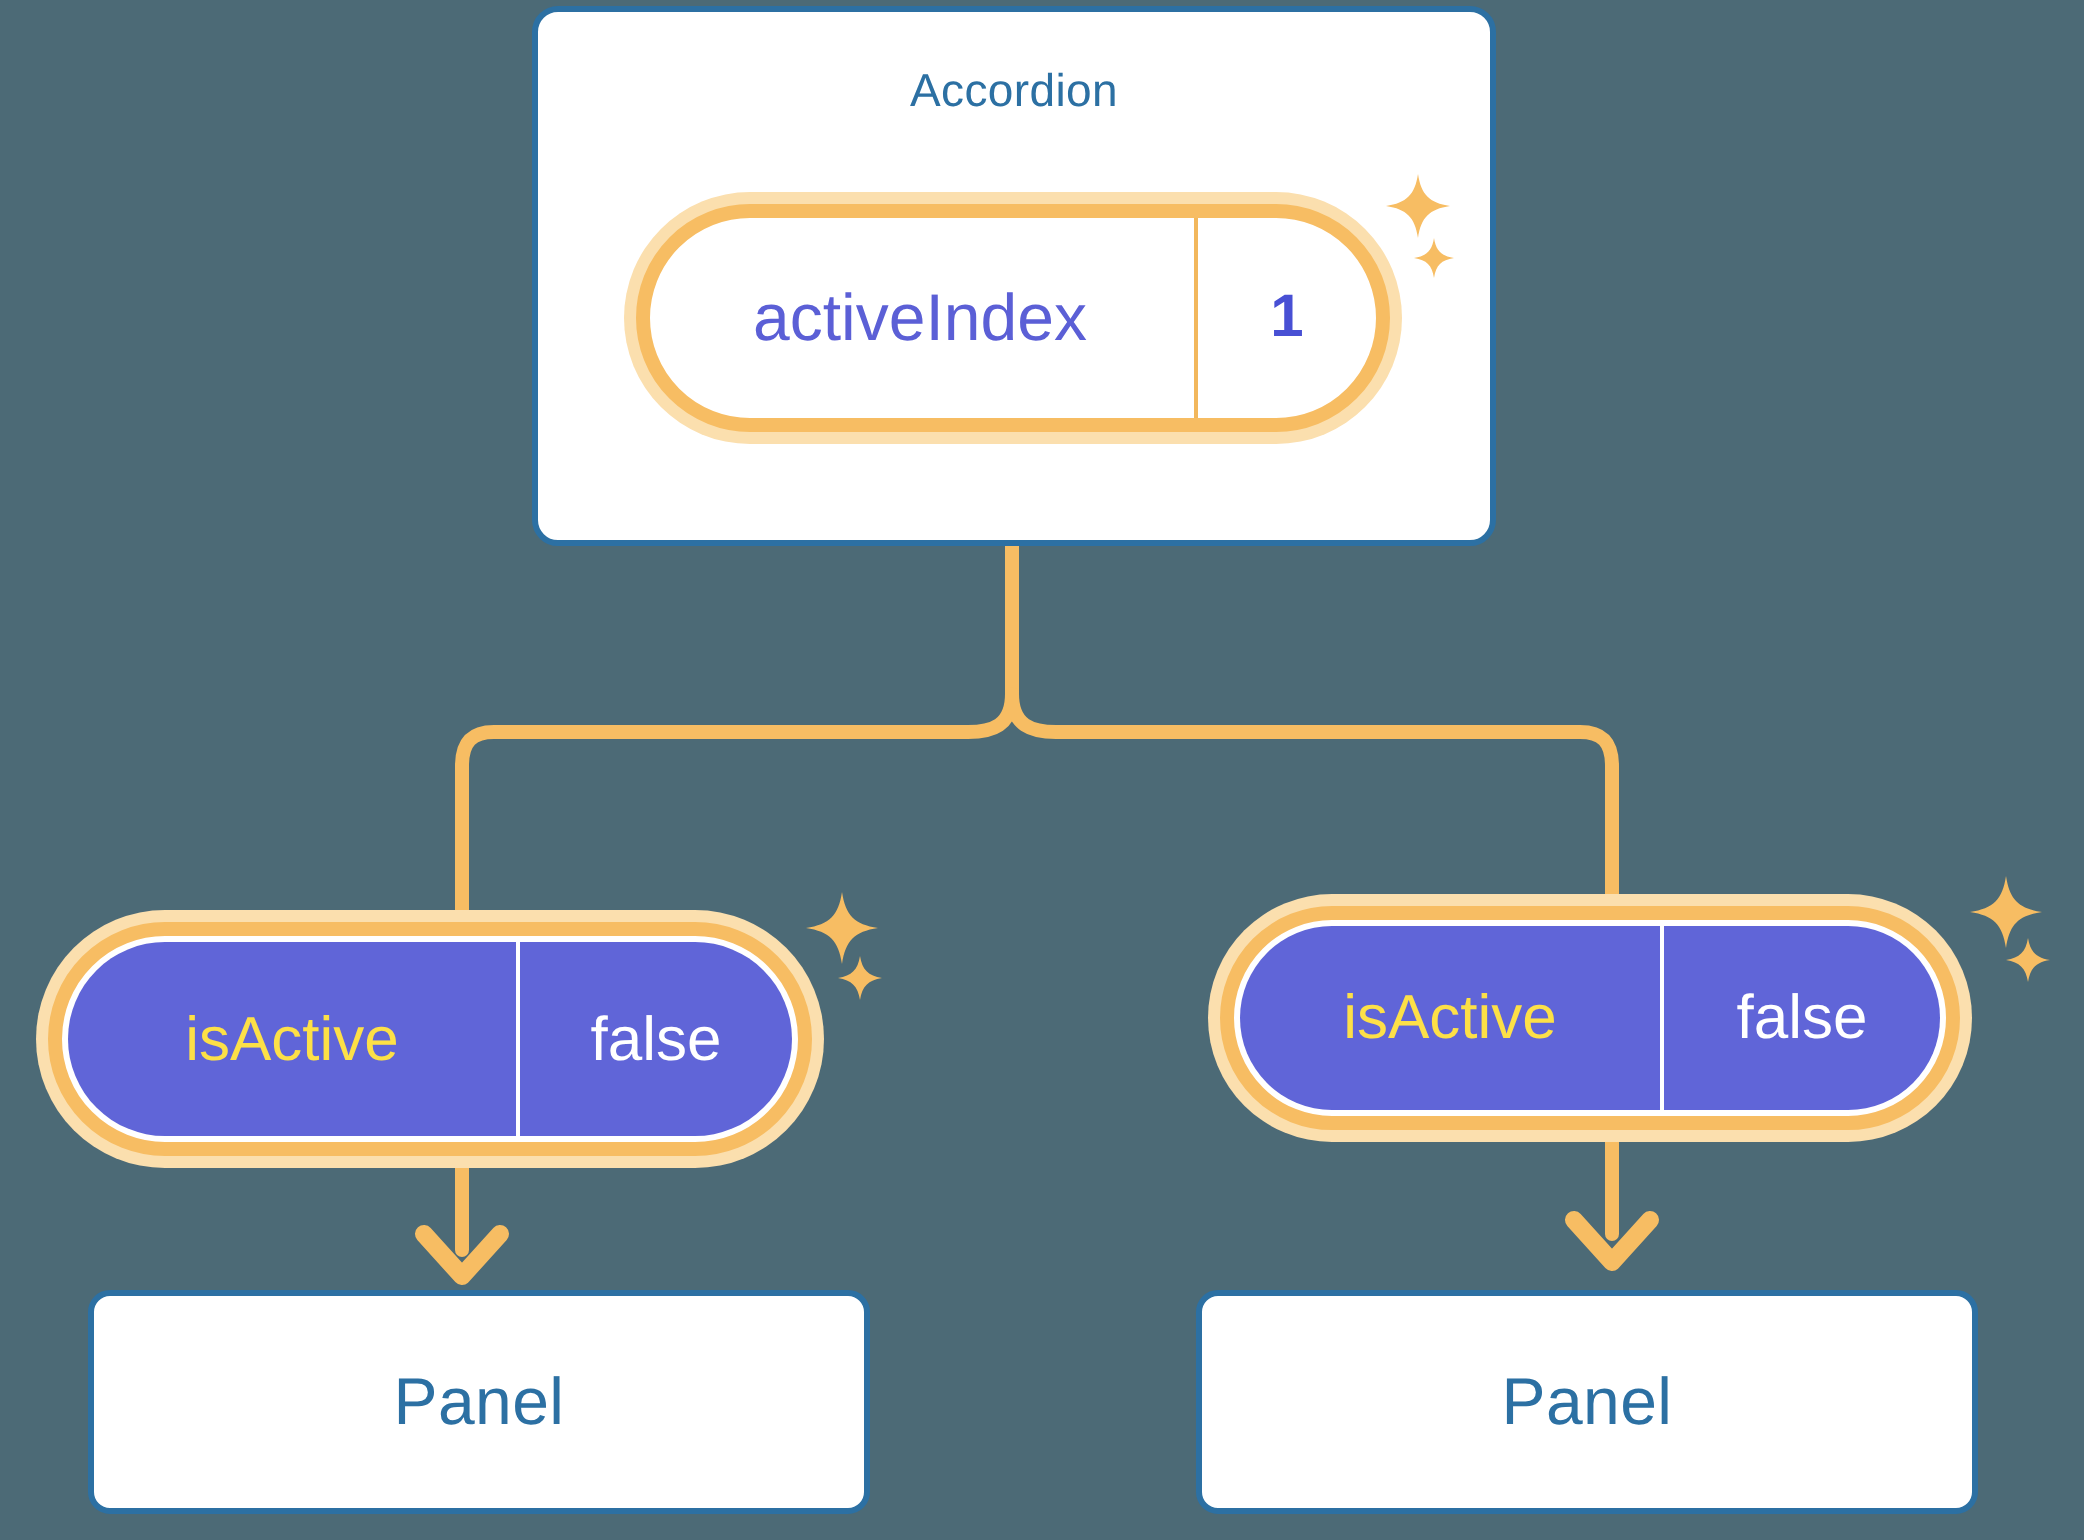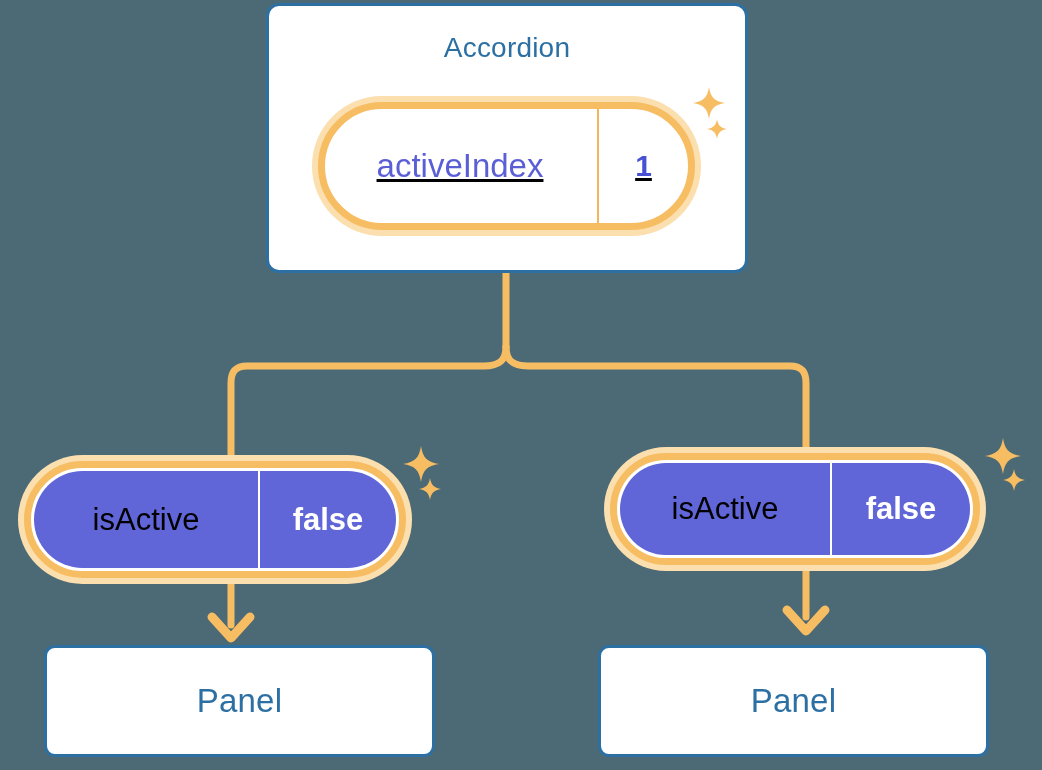--- a/index.html
+++ b/index.html
@@ -35,21 +35,21 @@
   .card {
     position: absolute;
     background: #ffffff;
     border: 3px solid #2c70a3;
     border-radius: 13px;
     box-sizing: border-box;
     z-index: 3;
   }
   .card-title {
     color: #2c70a3;
-    font-size: 28px;
+    font-size: 23px;
     font-weight: 400;
     letter-spacing: 0.2px;
     text-align: center;
     white-space: nowrap;
   }
 
   #accordion-card {
     left: 266px;
     top: 3px;
     width: 482px;
@@ -102,22 +102,21 @@
     justify-content: center;
     box-sizing: border-box;
     white-space: nowrap;
   }
 
   
   #pill-activeindex {
     left: 312px;
     top: 96px;
     width: 389px;
-    height: 140px;
-    text-decoration: underline;
+    height: 126px;
   }
   #pill-activeindex .pill {
     background: #ffffff;
   }
   #pill-activeindex .pill-key {
     flex: 0 0 274px;
     color: #5b5fd6;
     font-size: 33px;
     font-weight: 400;
     border-right: 2px solid #f2b75c;
@@ -136,29 +135,29 @@
     padding: 3px;
   }
   .pill-purple .pill-inner {
     flex: 1;
     display: flex;
     border-radius: 999px;
     background: #6065d8;
     overflow: hidden;
   }
   .pill-purple .pill-key {
-    color: #000000;
+    color: #fde047;
     font-size: 31px;
     font-weight: 400;
     border-right: 2px solid #ffffff;
   }
   .pill-purple .pill-val {
     color: #ffffff;
     font-size: 31px;
-    font-weight: 700;
+    font-weight: 400;
   }
 
   #pill-isactive-left {
     left: 18px;
     top: 455px;
     width: 394px;
     height: 129px;
   }
   #pill-isactive-left .pill-key { flex: 0 0 226px; }
   #pill-isactive-left .pill-val { flex: 1 1 auto; }

